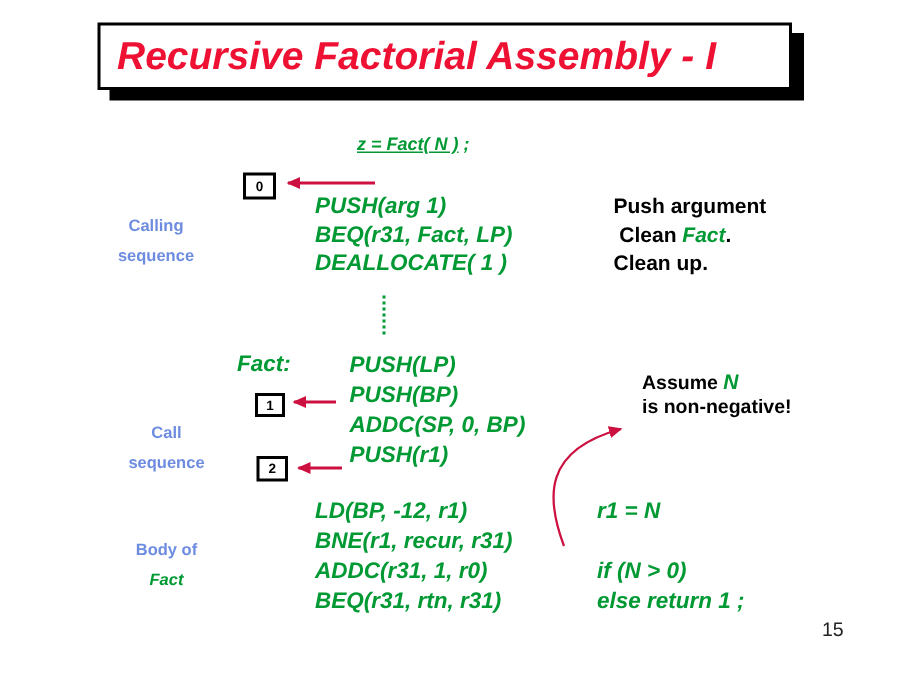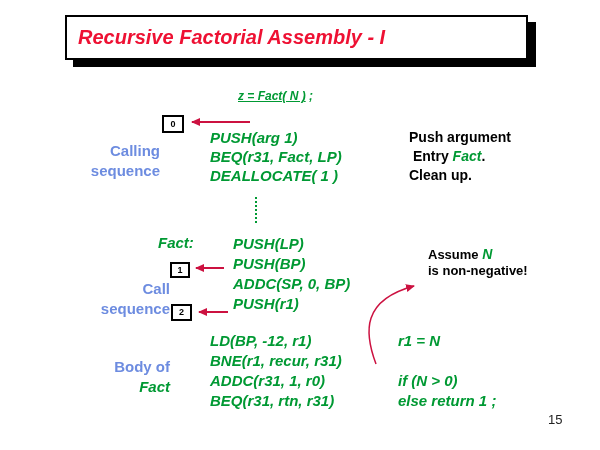--- a/index.html
+++ b/index.html
@@ -4,34 +4,34 @@
 <style>
   html,body{margin:0;padding:0;background:#fff;}
   .slide{
     position:relative;width:600px;height:450px;background:#ffffff;
     font-family:"Liberation Sans", sans-serif;font-weight:bold;overflow:hidden;
   }
   .overlay{position:absolute;left:0;top:0;pointer-events:none;}
   
   .title-box{position:absolute;left:65px;top:15px;width:459px;height:41px;
     border:2px solid #000;box-shadow:8px 7px 0 #000;background:#fff;}
-  .title-text{color:#ee1133;font-style:italic;font-size:20px;line-height:41px;
+  .title-text{color:#ee1133;font-style:italic;font-size:26px;line-height:41px;
     padding-left:11px;white-space:nowrap;}
   
   .eq{position:absolute;left:238px;top:89px;color:#009933;font-style:italic;font-size:12px;white-space:nowrap;}
   .eq-main{text-decoration:underline;}
   .eq-suffix{white-space:pre;}
   
   .code{position:absolute;color:#009933;font-style:italic;font-size:15px;white-space:nowrap;}
   .code-calling{left:210px;top:128px;line-height:19px;font-style:italic;}
   .code-entry{left:213px;top:234px;line-height:20px;margin-left:20px;}
   .code-body{left:210px;top:331px;line-height:20px;}
   .fact-label{position:absolute;left:158px;top:234px;color:#009933;font-style:italic;font-size:15px;}
   
-  .blue-label{position:absolute;color:#6d8ce0;font-size:15px;line-height:20px;text-align:right;white-space:nowrap;}
+  .blue-label{position:absolute;color:#6d8ce0;font-size:11px;line-height:20px;text-align:center;white-space:nowrap;}
   .label-calling{left:48px;top:141px;width:112px;}
   .label-entry{left:52px;top:279px;width:118px;}
   .label-body{left:52px;top:357px;width:118px;}
   .label-fact-green{color:#009933;font-style:italic;}
   
   .comments{position:absolute;left:391px;top:128px;color:#000;font-size:14px;line-height:19px;}
   .comments div{white-space:pre;padding-left:18px;}
   .fact-green-inline{color:#009933;font-style:italic;}
   
   .note{position:absolute;left:428px;top:246px;color:#000;font-size:13px;line-height:16px;white-space:nowrap;}
@@ -91,21 +91,21 @@
     <div>Calling</div>
     <div>sequence</div>
   </div>
   <div class="code code-calling">
     <div>PUSH(arg 1)</div>
     <div>BEQ(r31, Fact, LP)</div>
     <div>DEALLOCATE( 1 )</div>
   </div>
   <div class="comments">
     <div>Push argument</div>
-    <div><span> Entry </span><span class="fact-green-inline">Fact</span><span>.</span></div>
+    <div><span> Clean </span><span class="fact-green-inline">Fact</span><span>.</span></div>
     <div>Clean up.</div>
   </div>
 
   <div class="dotted"></div>
 
   <div class="fact-label">Fact:</div>
   <div class="blue-label label-entry">
     <div>Call</div>
     <div>sequence</div>
   </div>

